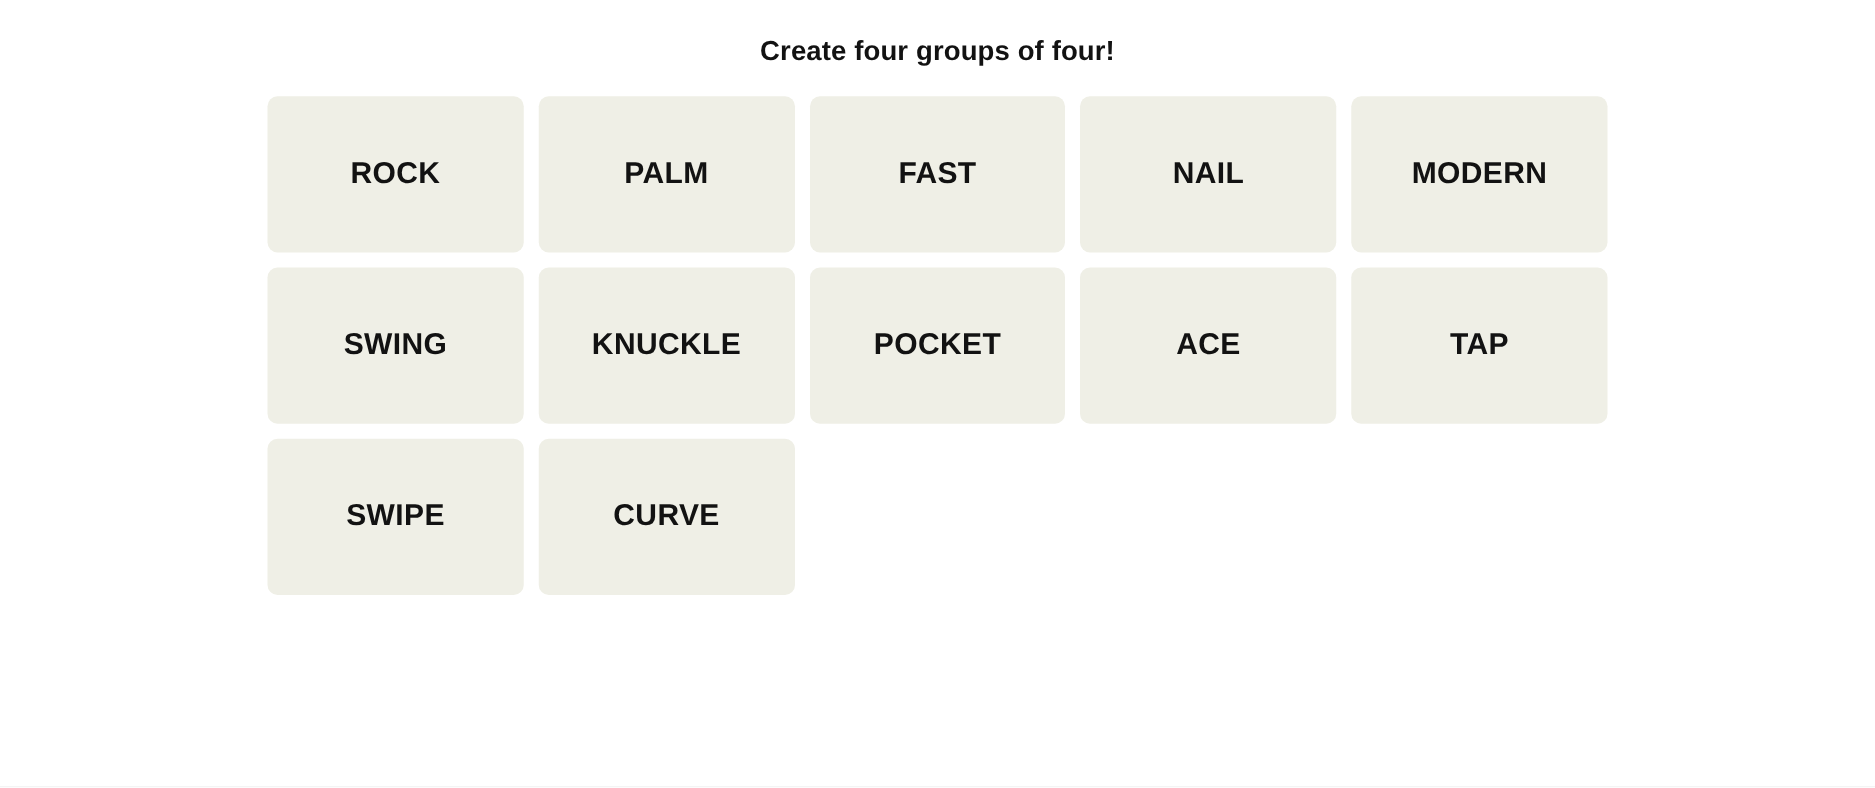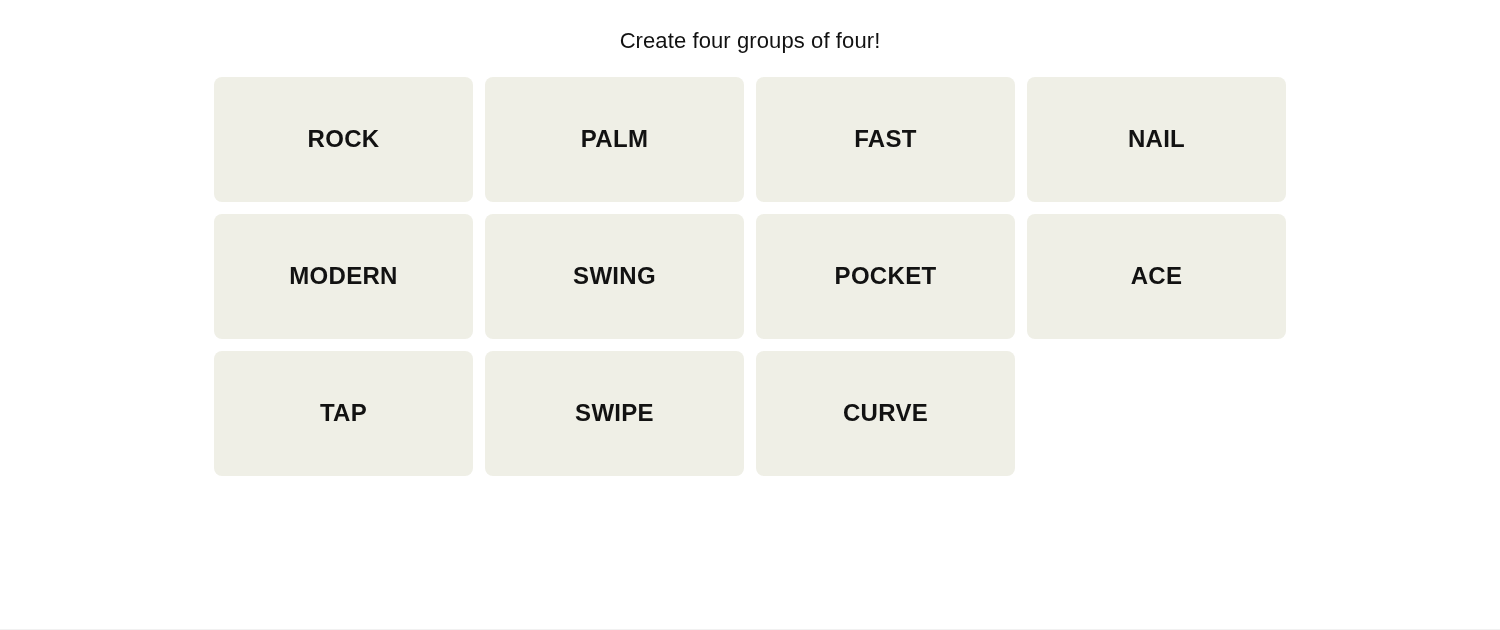--- a/index.html
+++ b/index.html
@@ -21,31 +21,31 @@
     border-bottom: 1px solid #f1f1f1;
     display: flex;
     flex-direction: column;
     align-items: center;
     background: #ffffff;
   }
   .instruction {
     margin-top: 26px;
     font-size: 22px;
     line-height: 30px;
-    font-weight: 400;
+    font-weight: 700;
     color: #121212;
     letter-spacing: 0.1px;
     text-align: left;
     user-select: none;
   }
   .board {
     margin-top: 21px;
     width: 1072px;
     display: grid;
-    grid-template-columns: repeat(4, 1fr);
+    grid-template-columns: repeat(5, 1fr);
     grid-auto-rows: 125px;
     column-gap: 12px;
     row-gap: 12px;
   }
   .tile {
     background: #efefe6;
     border-radius: 8px;
     border: none;
     display: flex;
     align-items: center;
@@ -93,20 +93,23 @@
 
     <button class="tile">
       <span class="tile-label">MODERN</span>
     </button>
 
     <button class="tile">
       <span class="tile-label">SWING</span>
     </button>
 
 
+    <button class="tile">
+      <span class="tile-label">KNUCKLE</span>
+    </button>
 
     <button class="tile">
       <span class="tile-label">POCKET</span>
     </button>
 
     <button class="tile">
       <span class="tile-label">ACE</span>
     </button>
 
     <button class="tile">

